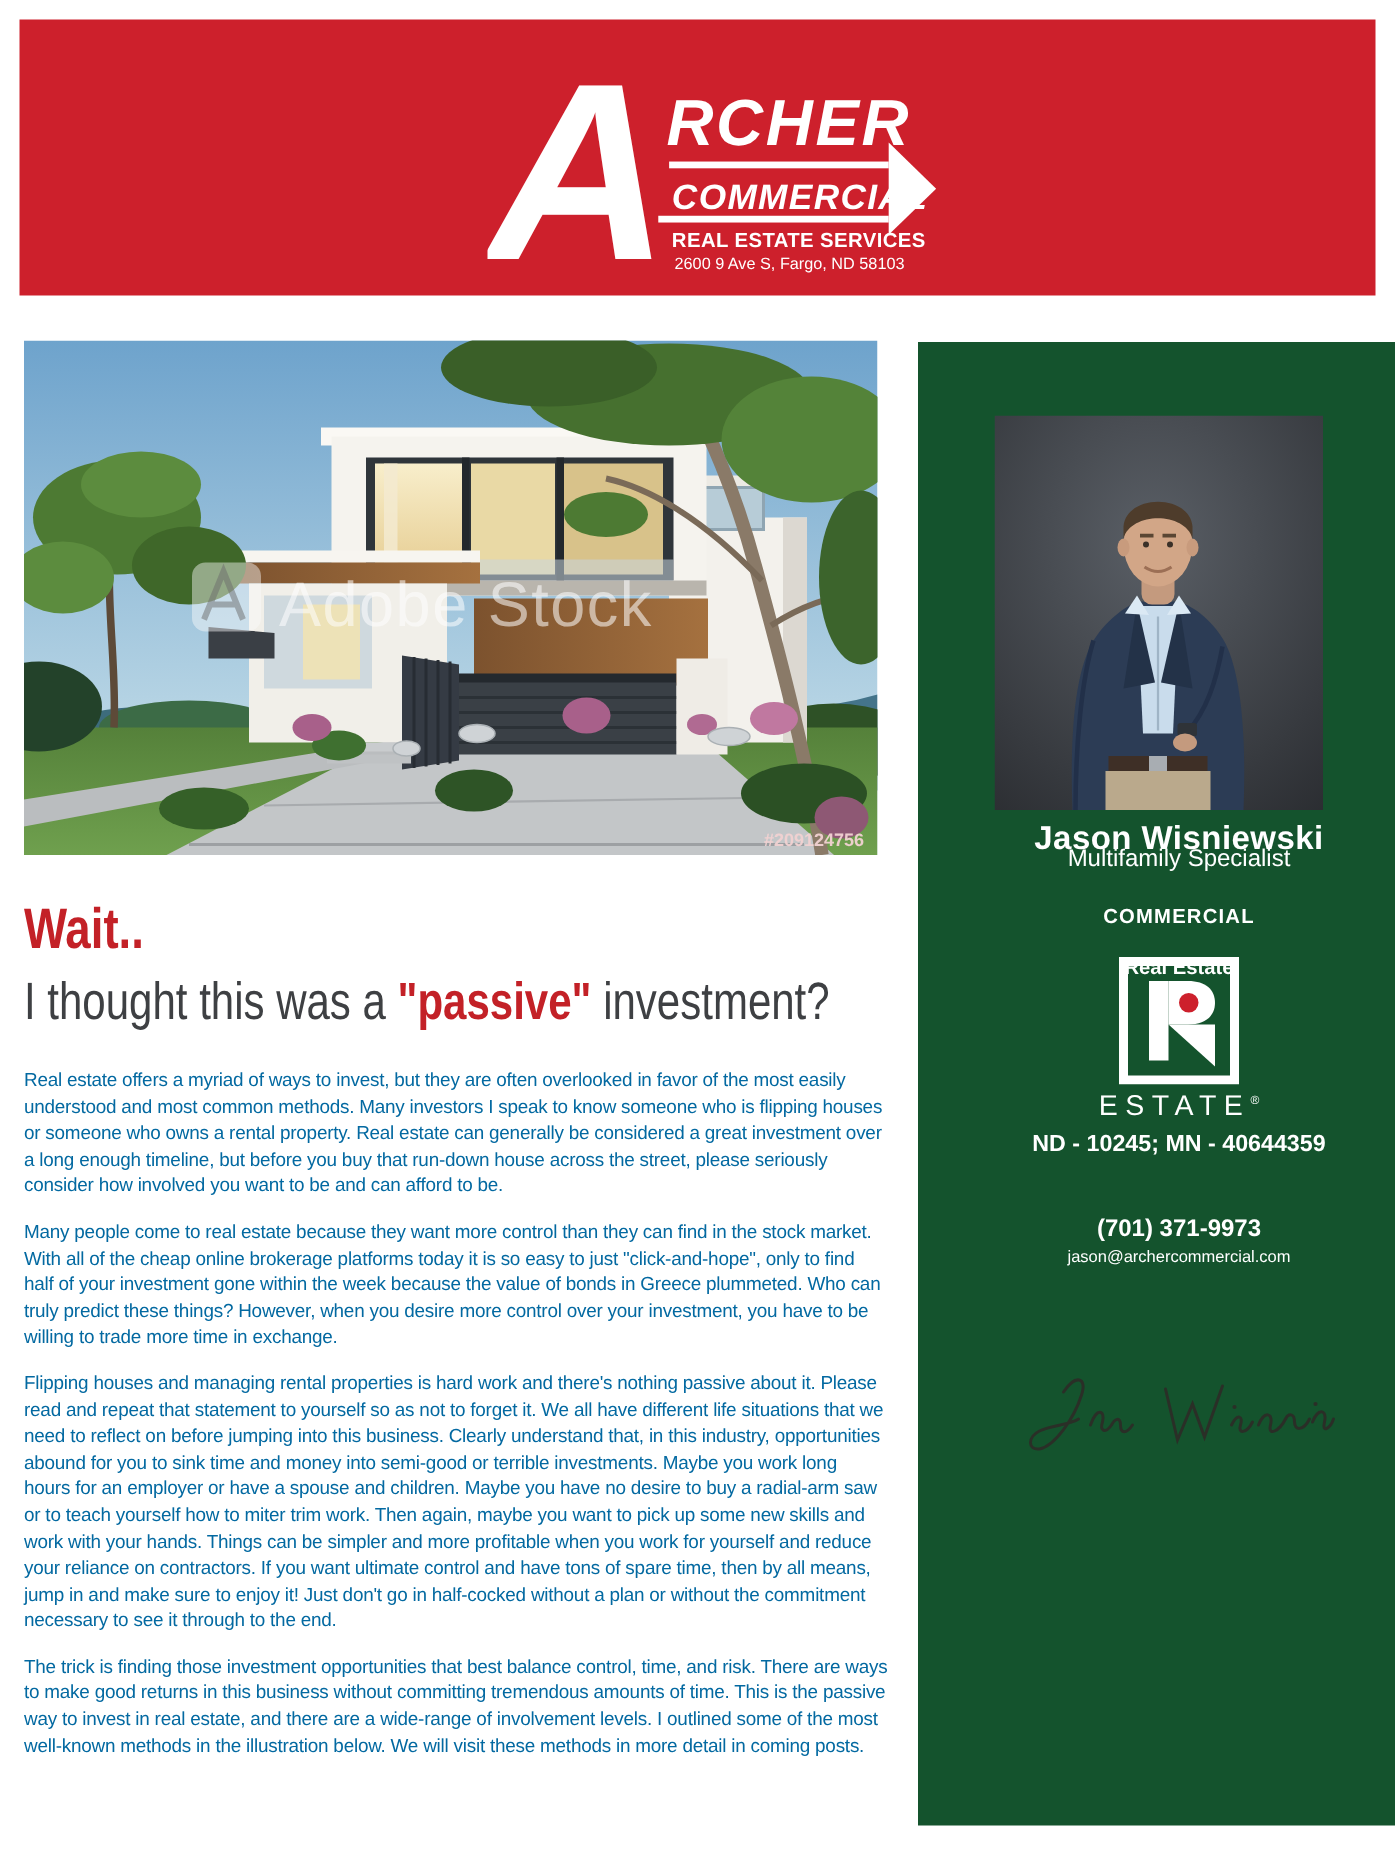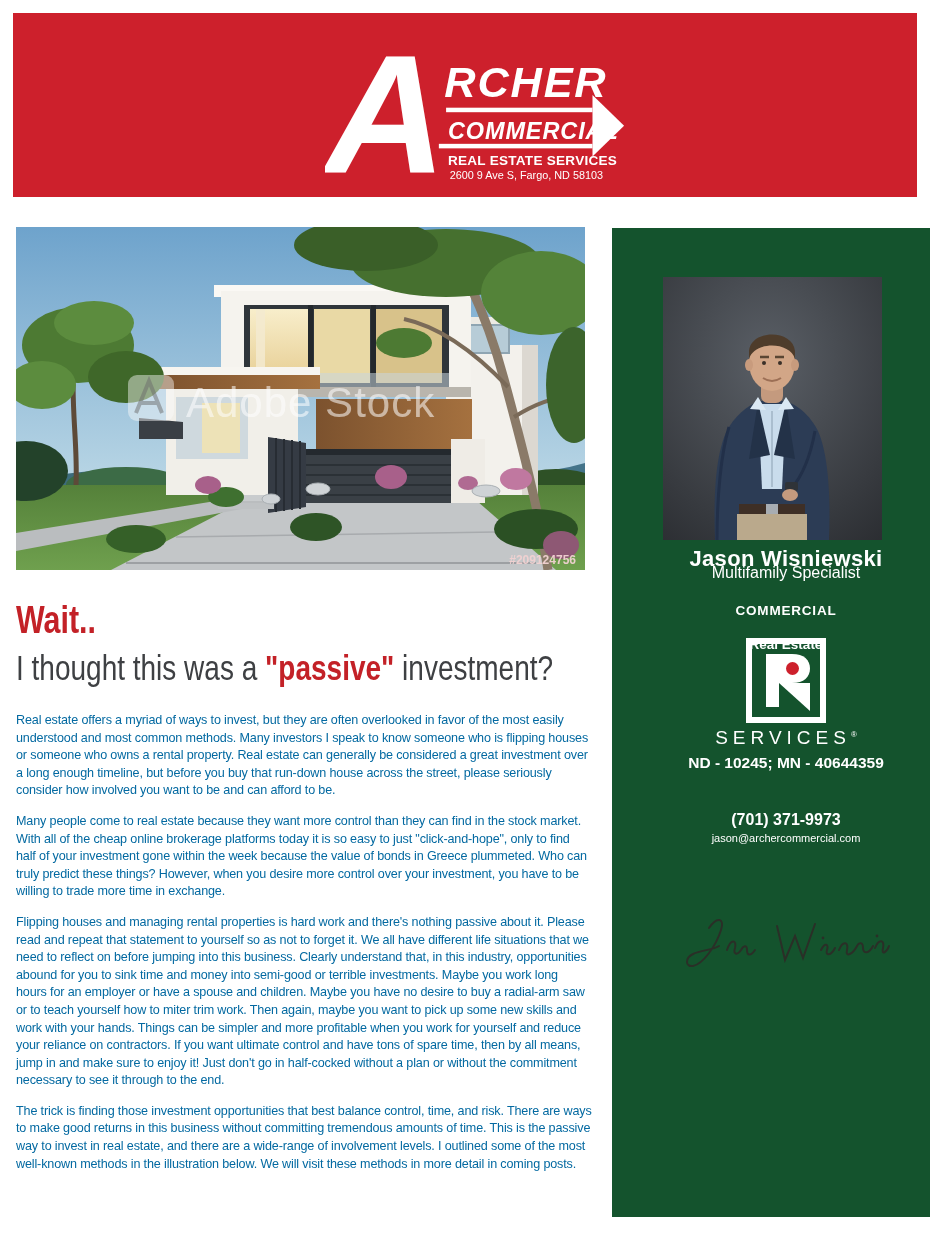--- a/index.html
+++ b/index.html
@@ -248,21 +248,21 @@
     <div class="abs comm2">Real Estate</div>
 
     <svg class="rlogo" width="80" height="85" viewBox="0 0 80 85">
       <rect x="3" y="3" width="74" height="79" fill="none" stroke="#ffffff" stroke-width="6"></rect>
       <rect x="20" y="16" width="13" height="53" fill="#ffffff"></rect>
       <path d="M33,16 L46,16 C58,16 64,22 64,30.5 C64,39 58,45 46,45 L33,45 Z" fill="#ffffff"></path>
       <circle cx="46.5" cy="30.5" r="6.5" fill="#cd202c"></circle>
       <polygon points="33,45 64,45 64,73" fill="#ffffff"></polygon>
     </svg>
 
-    <div class="abs realtor-word"><span>SERVICES</span><sup>®</sup></div>
+    <div class="abs realtor-word"><span>ESTATE</span><sup>®</sup></div>
 
     <div class="abs license">ND - 10245; MN - 40644359</div>
     <div class="abs phone">(701) 371-9973</div>
     <div class="abs email">jason@archercommercial.com</div>
 
     <svg class="signature" width="210" height="62" viewBox="0 0 210 62" aria-label="Jason Wisniewski">
       <g stroke="#2e2927" stroke-width="2" fill="none" stroke-linecap="round" opacity="0.85">
         <path d="M28,16 C36,4 44,6 40,18 C35,34 22,52 12,54 C4,55 4,46 12,42 C20,38 32,38 38,34"></path>
         <path d="M46,38 C50,26 56,28 54,36 C52,42 56,44 60,38 C62,34 66,32 66,38 C66,44 70,44 74,38"></path>
         <path d="M96,14 L104,48 L114,24 L122,46 L134,12"></path>

